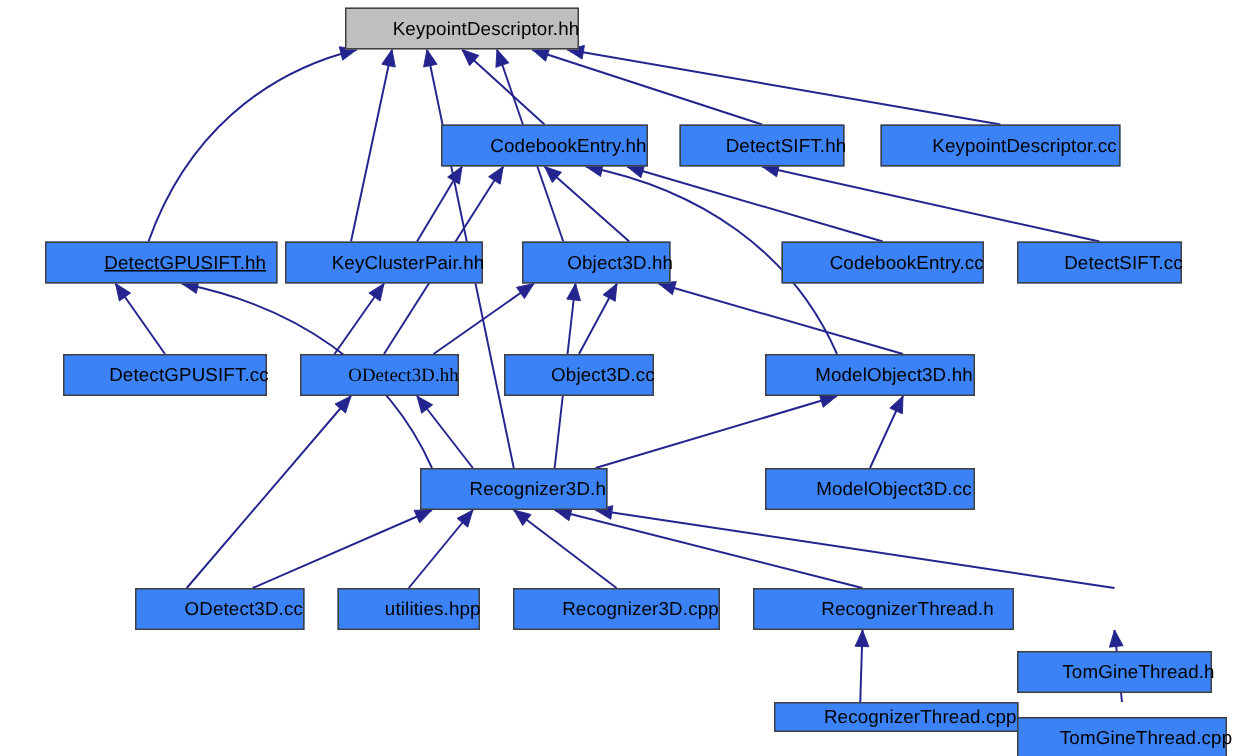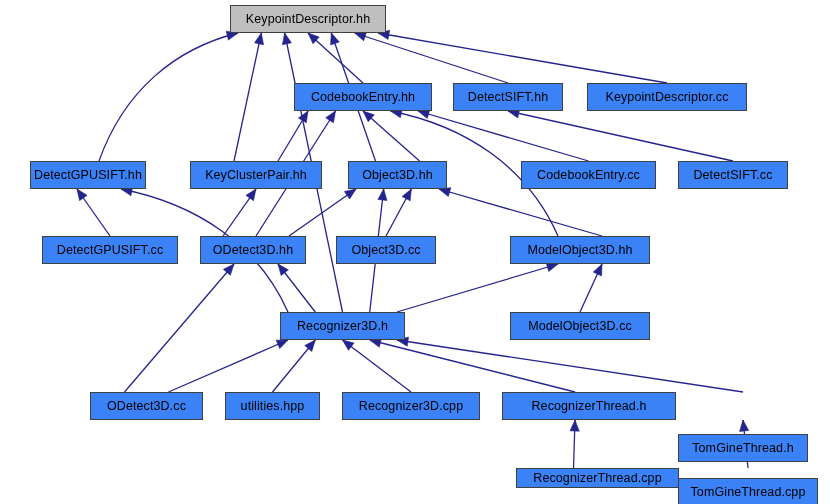--- a/index.html
+++ b/index.html
@@ -37,20 +37,21 @@
     letter-spacing: 0.1px;
     z-index: 5;
   }
   .node.root {
     background: #bfbfbf;
     border: 1px solid #404040;
   }
   .node-label {
     display: block;
     pointer-events: none;
+    padding-left: 32px;
   }
 </style>
 </head>
 <body>
 
 <div id="graph-root">
   <svg id="edge-layer" viewBox="0 0 830 504" width="830" height="504" xmlns="http://www.w3.org/2000/svg">
       <path d="M363,83 L308,33" stroke="#24248f" stroke-width="1.3" fill="none"></path>
       <polygon points="308,33 319.2336356597384,36.9956763963381 313.04504595497235,43.80312507158078" fill="#24248f" stroke="#24248f" stroke-width="0.6"></polygon>
       <path d="M508,83 L354.66666666666663,33" stroke="#24248f" stroke-width="1.3" fill="none"></path>
@@ -120,39 +121,39 @@
       </div>
       <div class="node" style="left: 294px; top: 83px; width: 138px; height: 28px;">
         <span class="node-label">CodebookEntry.hh</span>
       </div>
       <div class="node" style="left: 453px; top: 83px; width: 110px; height: 28px;">
         <span class="node-label">DetectSIFT.hh</span>
       </div>
       <div class="node" style="left: 587px; top: 83px; width: 160px; height: 28px;">
         <span class="node-label">KeypointDescriptor.cc</span>
       </div>
-      <div class="node" style="left: 30px; top: 161px; width: 116px; height: 28px;">
+      <div class="node" style="left: 30px; top: 161px; width: 155px; height: 28px; text-decoration: underline;">
         <span class="node-label">DetectGPUSIFT.hh</span>
       </div>
       <div class="node" style="left: 190px; top: 161px; width: 132px; height: 28px;">
         <span class="node-label">KeyClusterPair.hh</span>
       </div>
       <div class="node" style="left: 348px; top: 161px; width: 99px; height: 28px;">
         <span class="node-label">Object3D.hh</span>
       </div>
       <div class="node" style="left: 521px; top: 161px; width: 135px; height: 28px;">
         <span class="node-label">CodebookEntry.cc</span>
       </div>
       <div class="node" style="left: 678px; top: 161px; width: 110px; height: 28px;">
         <span class="node-label">DetectSIFT.cc</span>
       </div>
       <div class="node" style="left: 42px; top: 236px; width: 136px; height: 28px;">
         <span class="node-label">DetectGPUSIFT.cc</span>
       </div>
-      <div class="node" style="left: 200px; top: 236px; width: 106px; height: 28px;">
+      <div class="node" style="left: 200px; top: 236px; width: 106px; height: 28px; font-family: Liberation Serif, serif;">
         <span class="node-label">ODetect3D.hh</span>
       </div>
       <div class="node" style="left: 336px; top: 236px; width: 100px; height: 28px;">
         <span class="node-label">Object3D.cc</span>
       </div>
       <div class="node" style="left: 510px; top: 236px; width: 140px; height: 28px;">
         <span class="node-label">ModelObject3D.hh</span>
       </div>
       <div class="node" style="left: 280px; top: 312px; width: 125px; height: 28px;">
         <span class="node-label">Recognizer3D.h</span>

